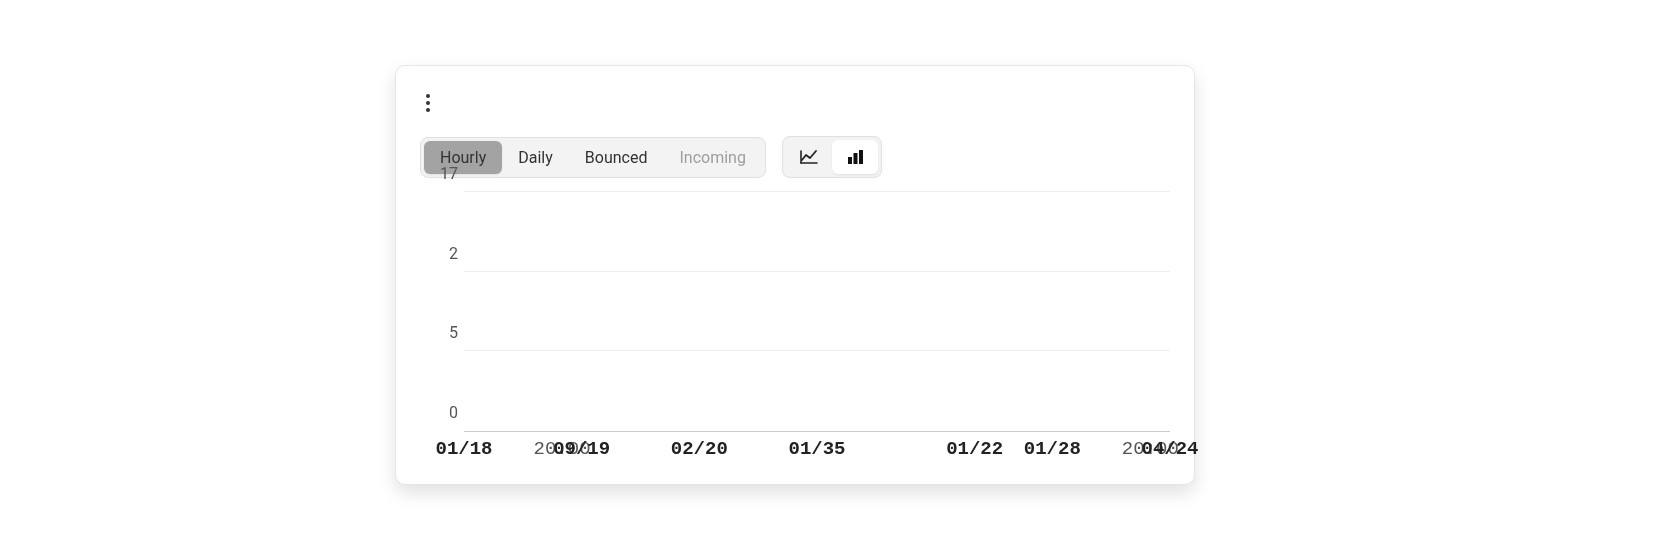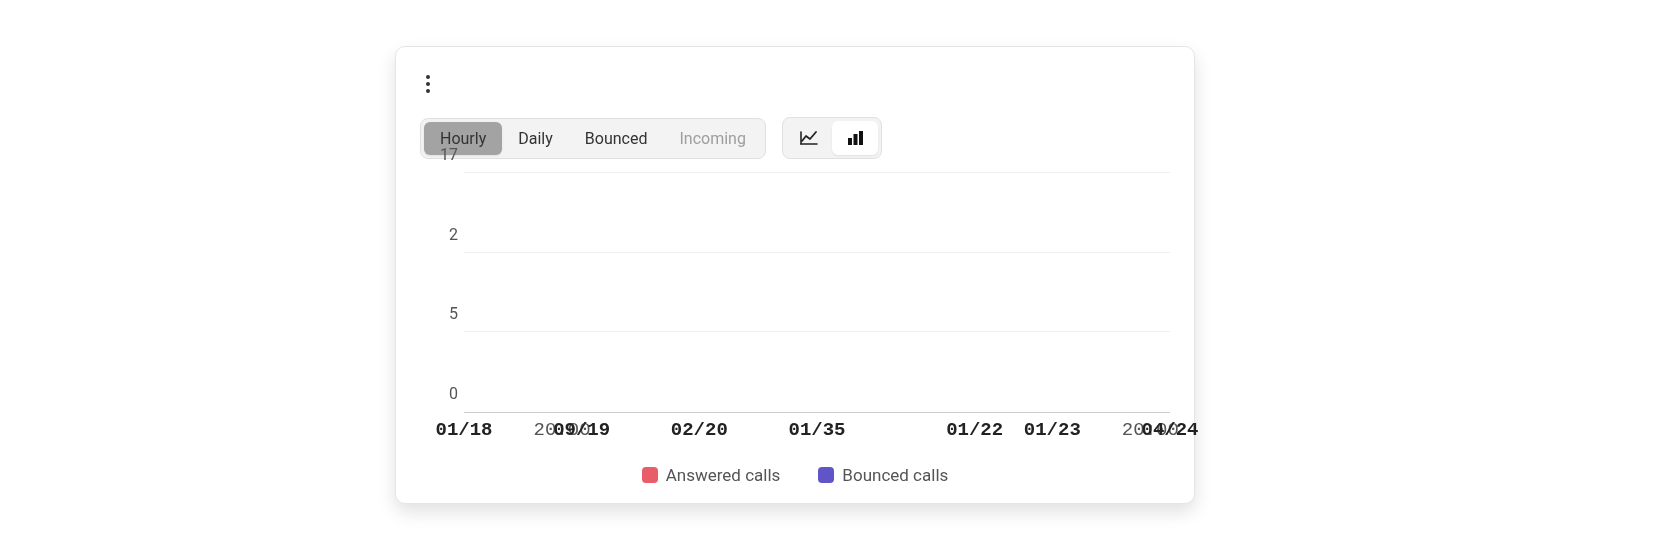--- a/index.html
+++ b/index.html
@@ -295,29 +295,19 @@
     </div>
   </div>
 
   <div class="xaxis" id="xaxis">
       <div class="xtick bold" style="left: 0%;">01/18</div>
       <div class="xtick" style="left: 13.8889%;">20:00</div>
       <div class="xtick bold" style="left: 16.6667%;">09/19</div>
       <div class="xtick bold" style="left: 33.3333%;">02/20</div>
       <div class="xtick bold" style="left: 50%;">01/35</div>
       <div class="xtick bold" style="left: 66.6667%; margin-left: 40px;">01/22</div>
-      <div class="xtick bold" style="left: 83.3333%;">01/23</div>
+      <div class="xtick bold" style="left: 83.3333%;">01/28</div>
       <div class="xtick" style="left: 97.2222%;">20:00</div>
       <div class="xtick bold" style="left: 100%;">04/24</div>
     </div>
 
-  <div class="legend">
-    <div class="legitem">
-      <span class="swatch ans"></span>
-      <span>Answered calls</span>
-    </div>
-    <div class="legitem">
-      <span class="swatch bnc"></span>
-      <span>Bounced calls</span>
-    </div>
-  </div>
 
 </div>
 
 </body></html>

